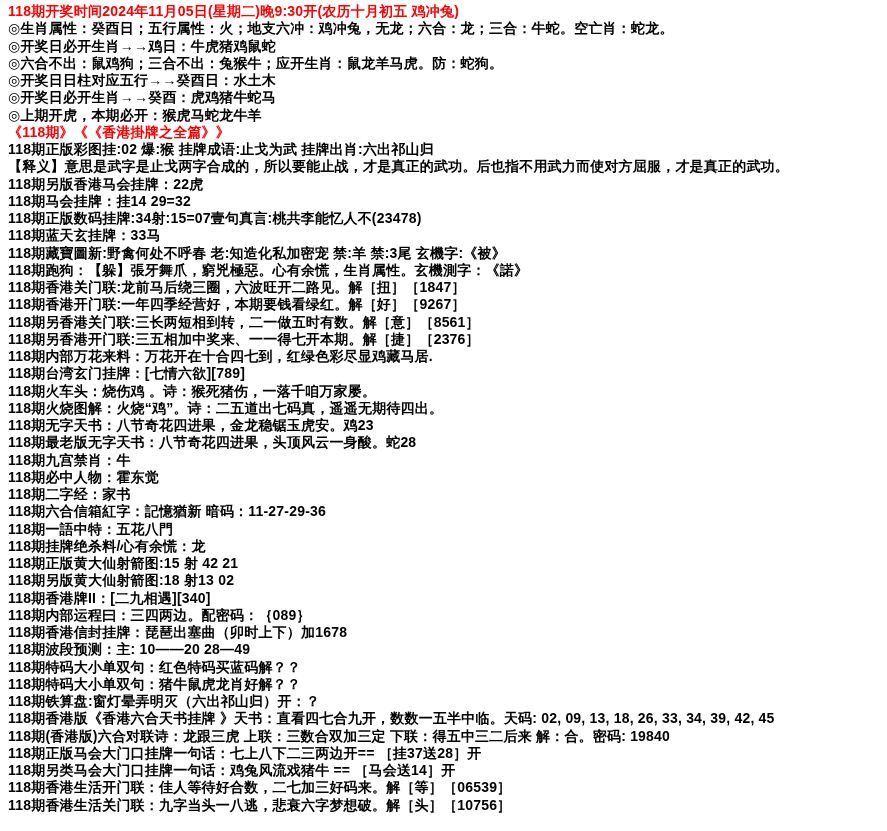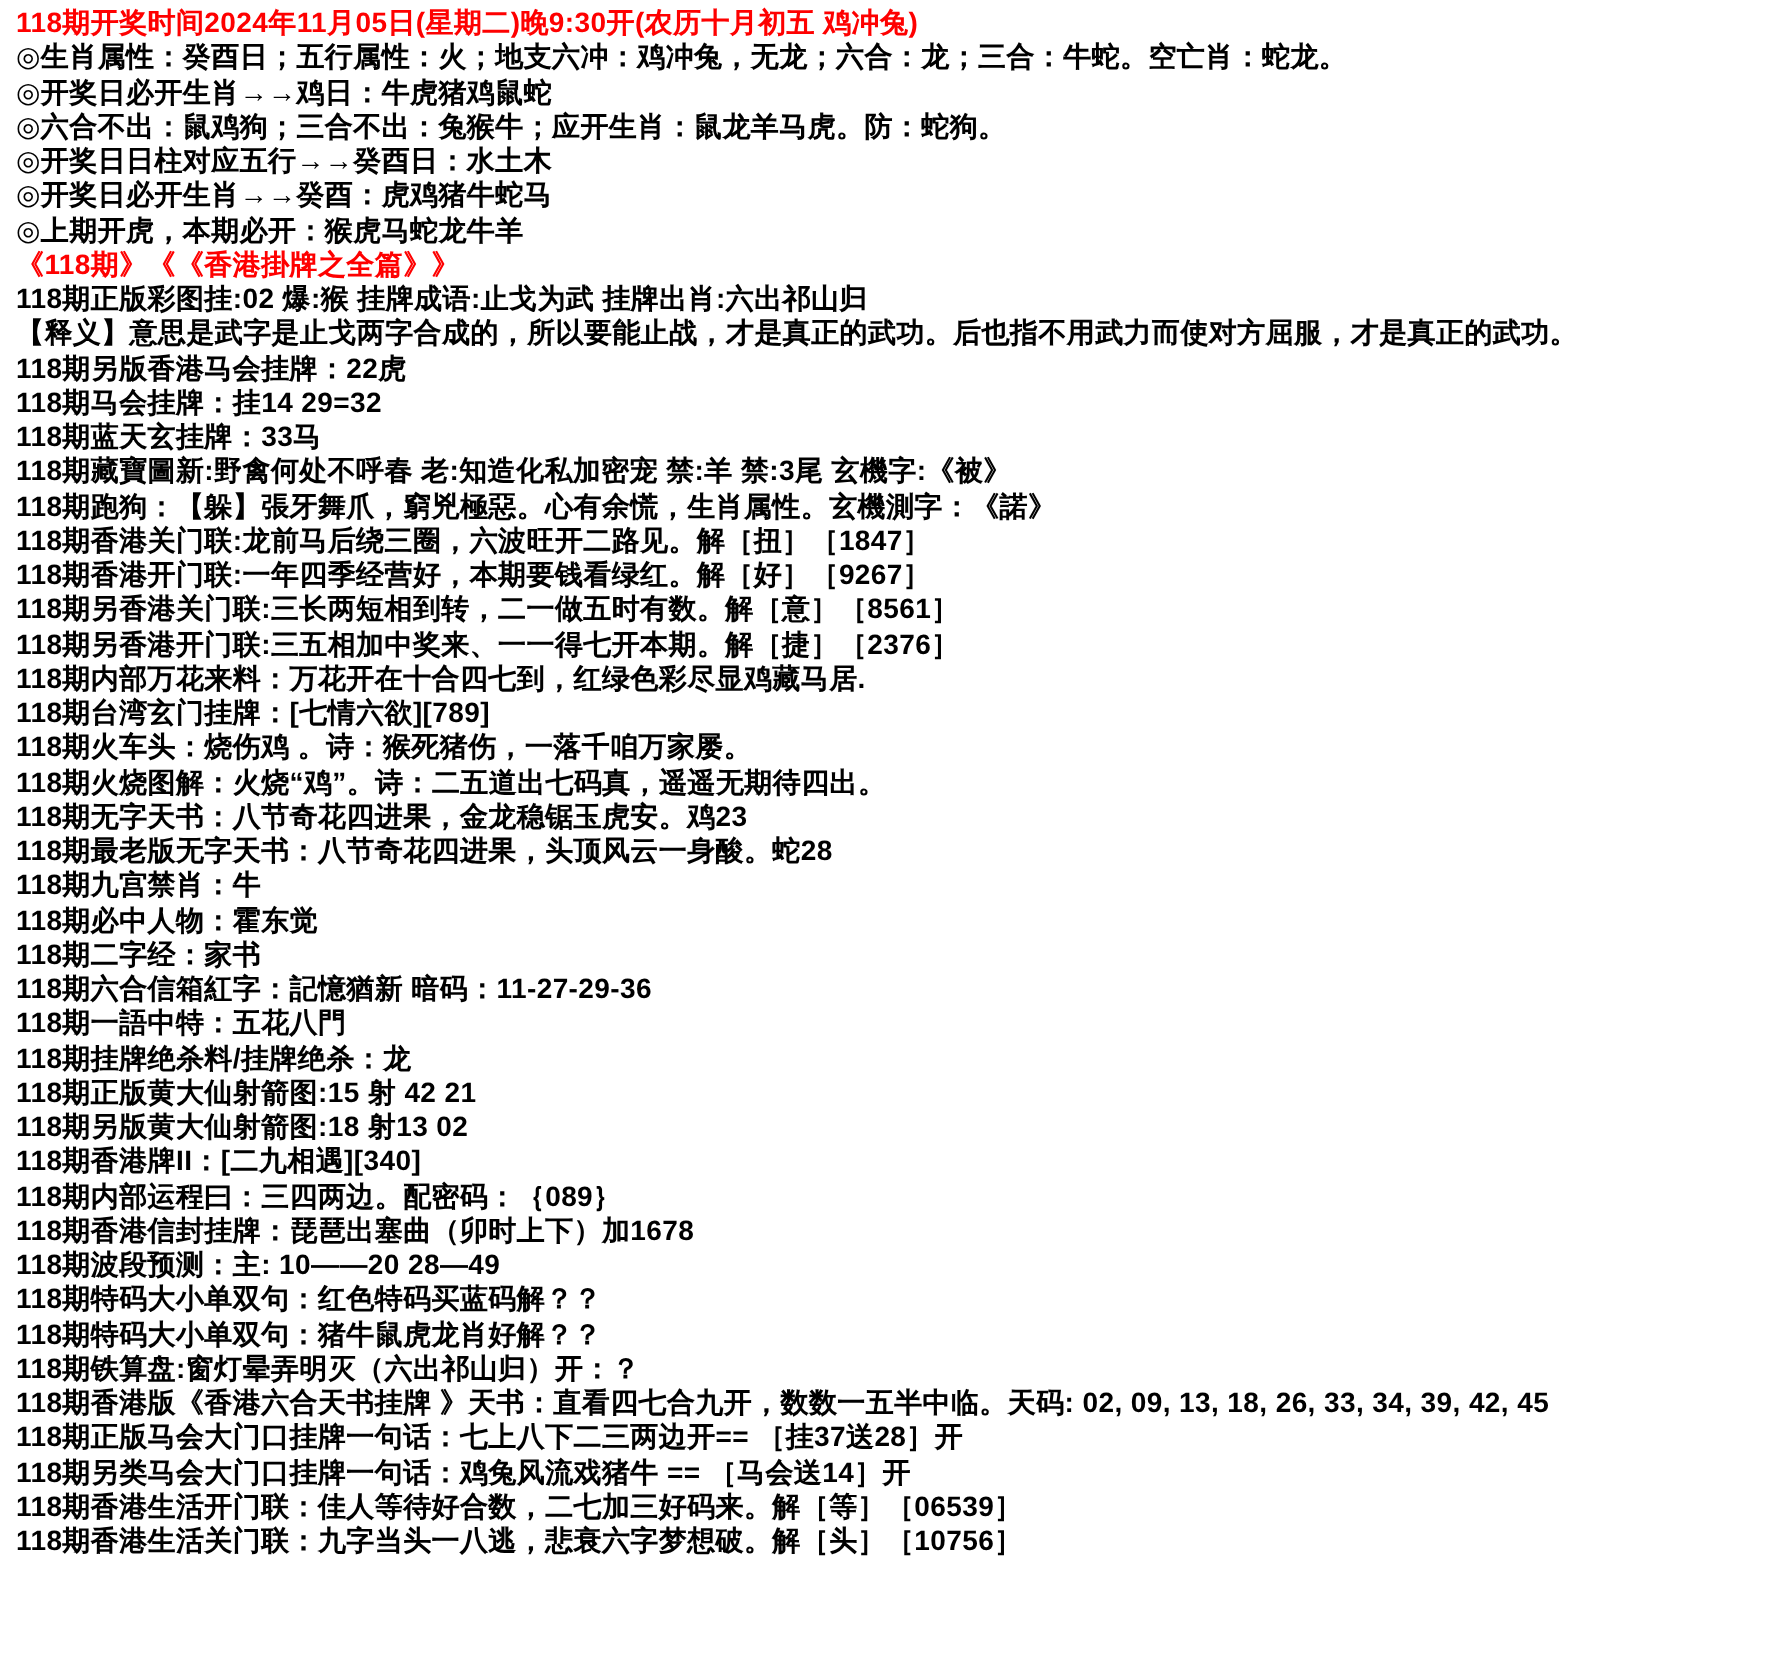--- a/index.html
+++ b/index.html
@@ -40,47 +40,49 @@
       <div class="line">◎开奖日必开生肖→→鸡日：牛虎猪鸡鼠蛇</div>
       <div class="line">◎六合不出：鼠鸡狗；三合不出：兔猴牛；应开生肖：鼠龙羊马虎。防：蛇狗。</div>
       <div class="line">◎开奖日日柱对应五行→→癸酉日：水土木</div>
       <div class="line">◎开奖日必开生肖→→癸酉：虎鸡猪牛蛇马</div>
       <div class="line">◎上期开虎，本期必开：猴虎马蛇龙牛羊</div>
       <div class="line red">《118期》《《香港掛牌之全篇》》</div>
       <div class="line">118期正版彩图挂:02 爆:猴 挂牌成语:止戈为武 挂牌出肖:六出祁山归</div>
       <div class="line">【释义】意思是武字是止戈两字合成的，所以要能止战，才是真正的武功。后也指不用武力而使对方屈服，才是真正的武功。</div>
       <div class="line">118期另版香港马会挂牌：22虎</div>
       <div class="line">118期马会挂牌：挂14 29=32</div>
+      <div class="line">118期正版数码挂牌:34射:15=07壹句真言:桃共李能忆人不(23478)</div>
       <div class="line">118期蓝天玄挂牌：33马</div>
       <div class="line">118期藏寶圖新:野禽何处不呼春 老:知造化私加密宠 禁:羊 禁:3尾 玄機字:《被》</div>
       <div class="line">118期跑狗：【躲】張牙舞爪，窮兇極惡。心有余慌，生肖属性。玄機測字：《諾》</div>
       <div class="line">118期香港关门联:龙前马后绕三圈，六波旺开二路见。解［扭］［1847］</div>
       <div class="line">118期香港开门联:一年四季经营好，本期要钱看绿红。解［好］［9267］</div>
       <div class="line">118期另香港关门联:三长两短相到转，二一做五时有数。解［意］［8561］</div>
       <div class="line">118期另香港开门联:三五相加中奖来、一一得七开本期。解［捷］［2376］</div>
       <div class="line">118期内部万花来料：万花开在十合四七到，红绿色彩尽显鸡藏马居.</div>
       <div class="line">118期台湾玄门挂牌：[七情六欲][789]</div>
       <div class="line">118期火车头：烧伤鸡 。诗：猴死猪伤，一落千咱万家屡。</div>
       <div class="line">118期火烧图解：火烧“鸡”。诗：二五道出七码真，遥遥无期待四出。</div>
       <div class="line">118期无字天书：八节奇花四进果，金龙稳锯玉虎安。鸡23</div>
       <div class="line">118期最老版无字天书：八节奇花四进果，头顶风云一身酸。蛇28</div>
       <div class="line">118期九宫禁肖：牛</div>
       <div class="line">118期必中人物：霍东觉</div>
       <div class="line">118期二字经：家书</div>
       <div class="line">118期六合信箱紅字：記憶猶新 暗码：11-27-29-36</div>
       <div class="line">118期一語中特：五花八門</div>
-      <div class="line">118期挂牌绝杀料/挂牌绝杀：龙</div>
+      <div class="line">118期挂牌绝杀料/心有余慌：龙</div>
       <div class="line">118期正版黄大仙射箭图:15 射 42 21</div>
       <div class="line">118期另版黄大仙射箭图:18 射13 02</div>
       <div class="line">118期香港牌II：[二九相遇][340]</div>
       <div class="line">118期内部运程曰：三四两边。配密码：｛089｝</div>
       <div class="line">118期香港信封挂牌：琵琶出塞曲（卯时上下）加1678</div>
       <div class="line">118期波段预测：主: 10——20 28—49</div>
       <div class="line">118期特码大小单双句：红色特码买蓝码解？？</div>
       <div class="line">118期特码大小单双句：猪牛鼠虎龙肖好解？？</div>
       <div class="line">118期铁算盘:窗灯晕弄明灭（六出祁山归）开：？</div>
       <div class="line">118期香港版《香港六合天书挂牌 》天书：直看四七合九开，数数一五半中临。天码: 02, 09, 13, 18, 26, 33, 34, 39, 42, 45</div>
+      <div class="line">118期(香港版)六合对联诗：龙跟三虎 上联：三数合双加三定 下联：得五中三二后来 解：合。密码: 19840</div>
       <div class="line">118期正版马会大门口挂牌一句话：七上八下二三两边开== ［挂37送28］开</div>
       <div class="line">118期另类马会大门口挂牌一句话：鸡兔风流戏猪牛 == ［马会送14］开</div>
       <div class="line">118期香港生活开门联：佳人等待好合数，二七加三好码来。解［等］［06539］</div>
       <div class="line">118期香港生活关门联：九字当头一八逃，悲衰六字梦想破。解［头］［10756］</div>
     </div>
 </div>
 
 </body></html>

